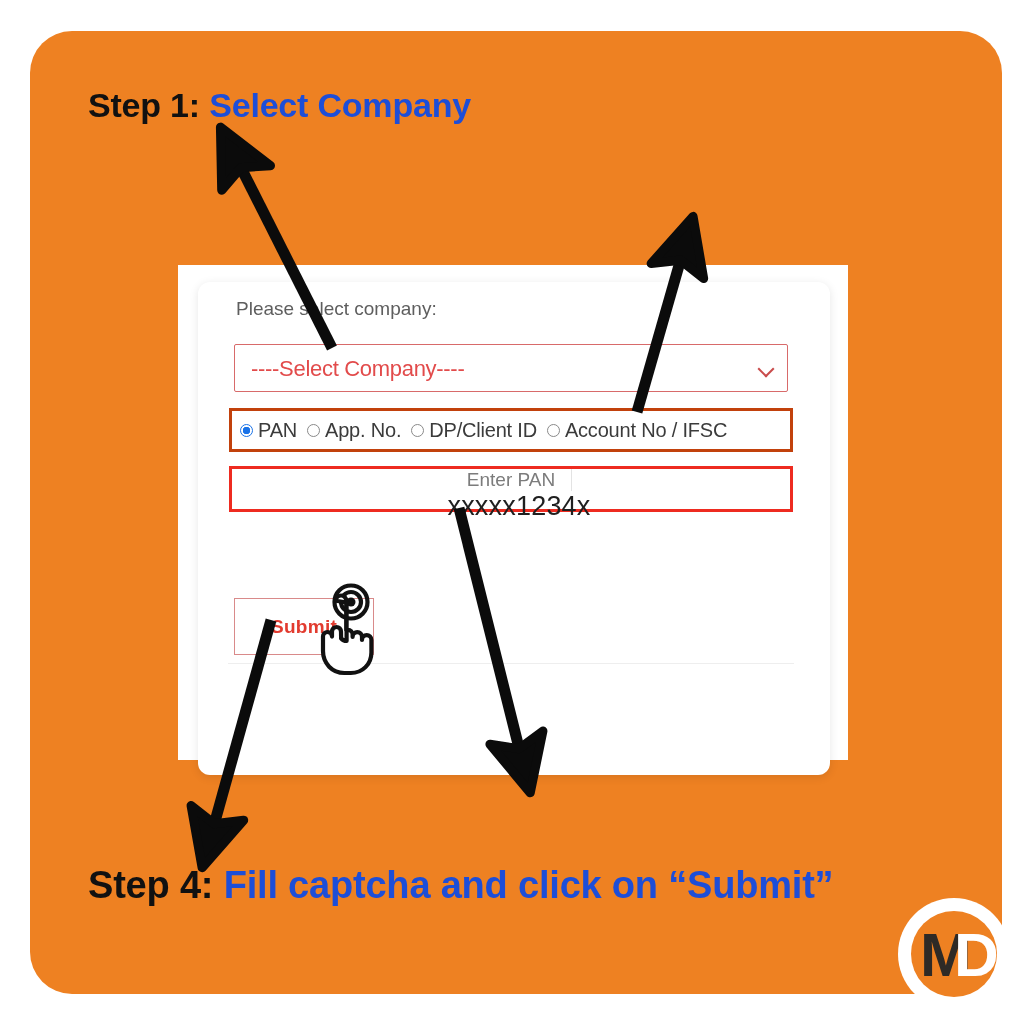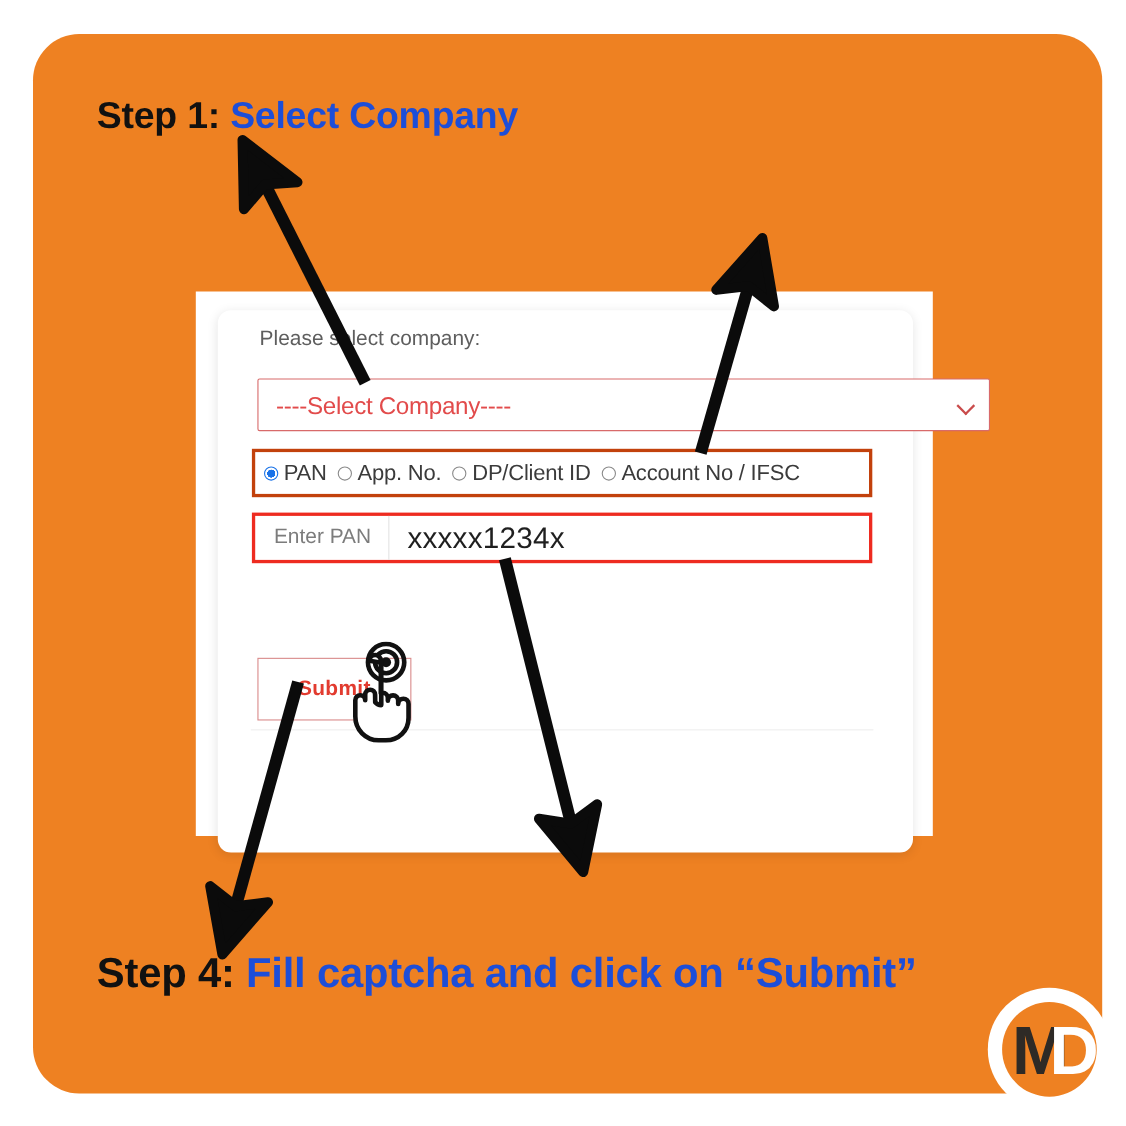--- a/index.html
+++ b/index.html
@@ -82,21 +82,21 @@
     font-size: 19px;
     color: #5e5e5e;
     font-family: "Liberation Sans", sans-serif;
   }
 
   
   .company-select {
     position: absolute;
     left: 36px;
     top: 62px;
-    width: 666px;
+    width: 554px;
     height: 48px;
     border: 1px solid #d86a6a;
     border-radius: 2px;
     background: #ffffff;
     box-sizing: border-box;
   }
   .company-select .sel-text {
     position: absolute;
     left: 16px;
     top: 11px;
@@ -166,20 +166,21 @@
     position: absolute;
     left: 31px;
     top: 184px;
     width: 564px;
     height: 46px;
     border: 3px solid #ee2b20;
     background: #ffffff;
     box-sizing: border-box;
     display: flex;
     align-items: center;
+    flex-direction: column;
   }
   .pan-prefix {
     font-size: 19px;
     color: #7c7c7c;
     padding-left: 17px;
     padding-right: 16px;
     border-right: 1px solid #e3e3e3;
     height: 100%;
     display: flex;
     align-items: center;

